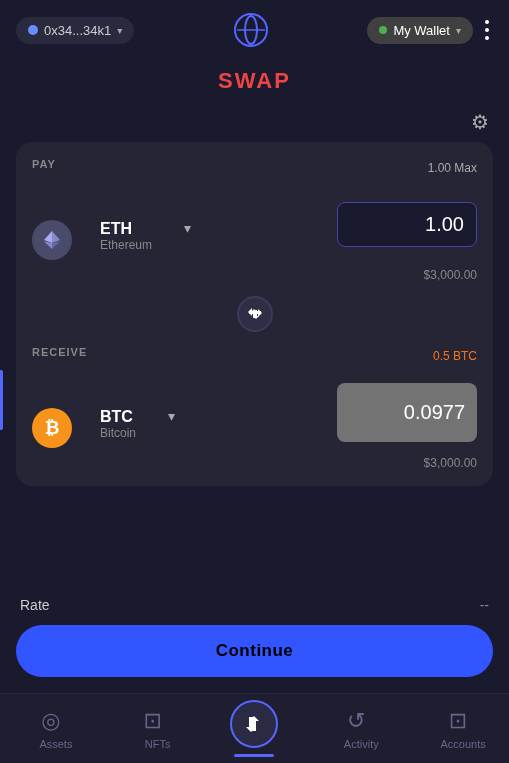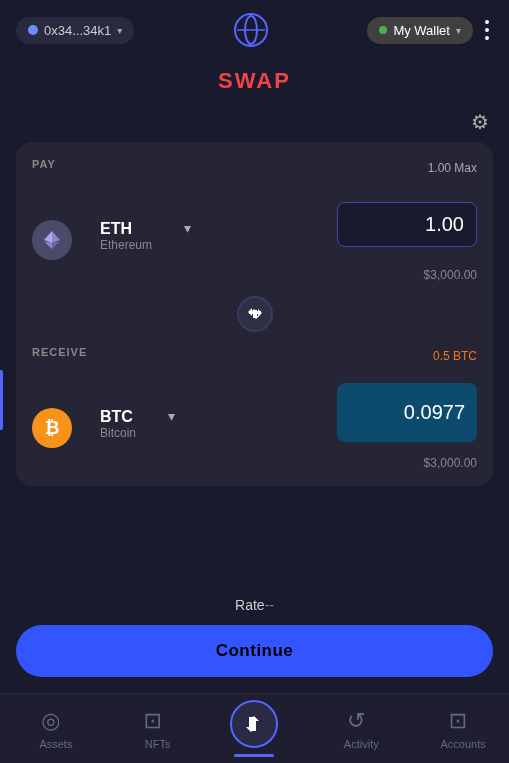--- a/index.html
+++ b/index.html
@@ -203,21 +203,21 @@
       border-radius: 8px;
       color: #ffffff;
       font-size: 20px;
       font-weight: 500;
       text-align: right;
       padding: 10px 12px;
       width: 140px;
       outline: none;
     }
     .amount-display {
-      background: #0c4a6e;
+      background: #737373;
       border-radius: 8px;
       color: #ffffff;
       font-size: 20px;
       font-weight: 500;
       text-align: right;
       padding: 18px 12px;
       width: 140px;
     }
     .usd-value {
       font-size: 12px;
@@ -256,21 +256,21 @@
     .bottom-section {
       position: absolute;
       bottom: 70px;
       left: 0;
       right: 0;
       padding: 0 16px 16px;
       background: #1a1a2e;
     }
     .rate-row {
       display: flex;
-      justify-content: center;
+      justify-content: space-between;
       align-items: center;
       padding: 12px 4px;
     }
     .rate-label {
       font-size: 14px;
       color: #cccccc;
     }
     .rate-value {
       font-size: 14px;
       color: #888888;

